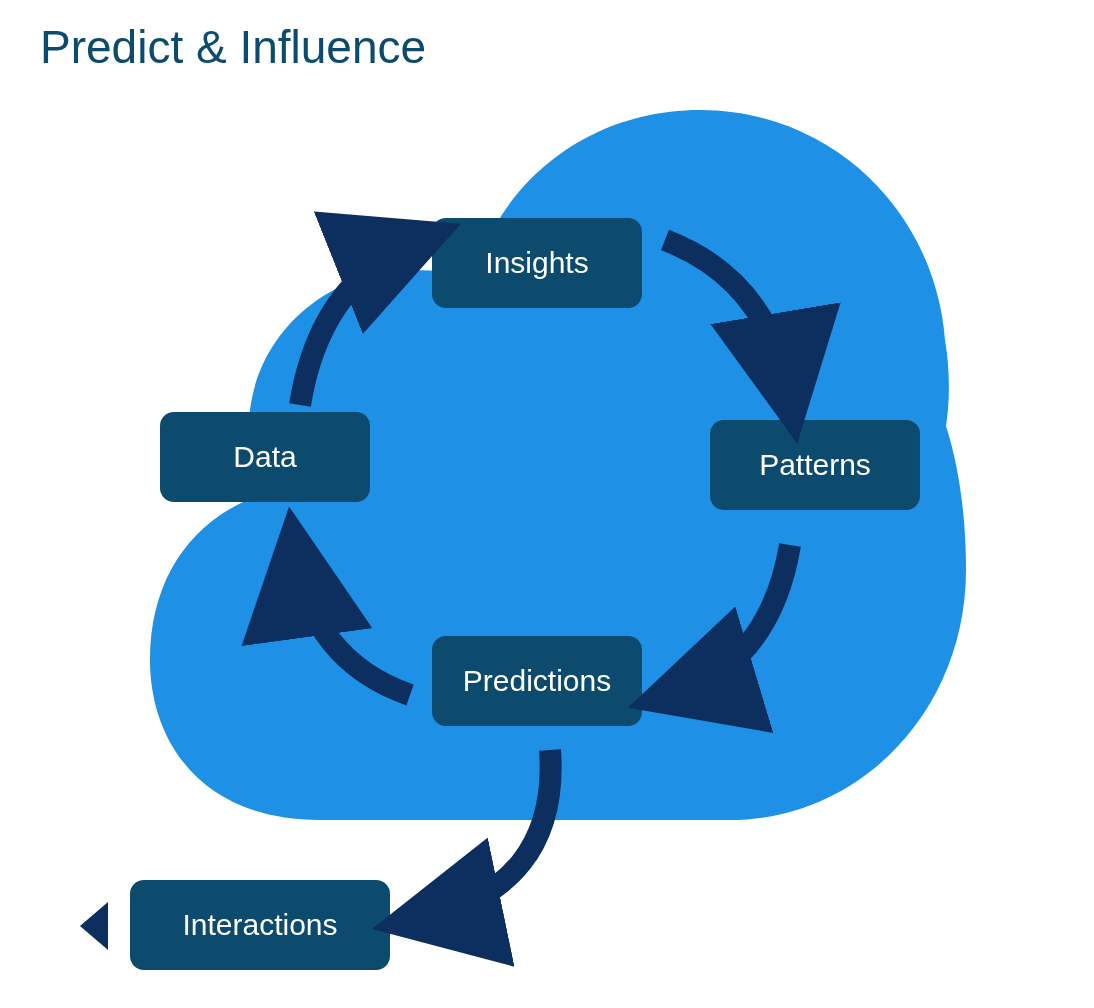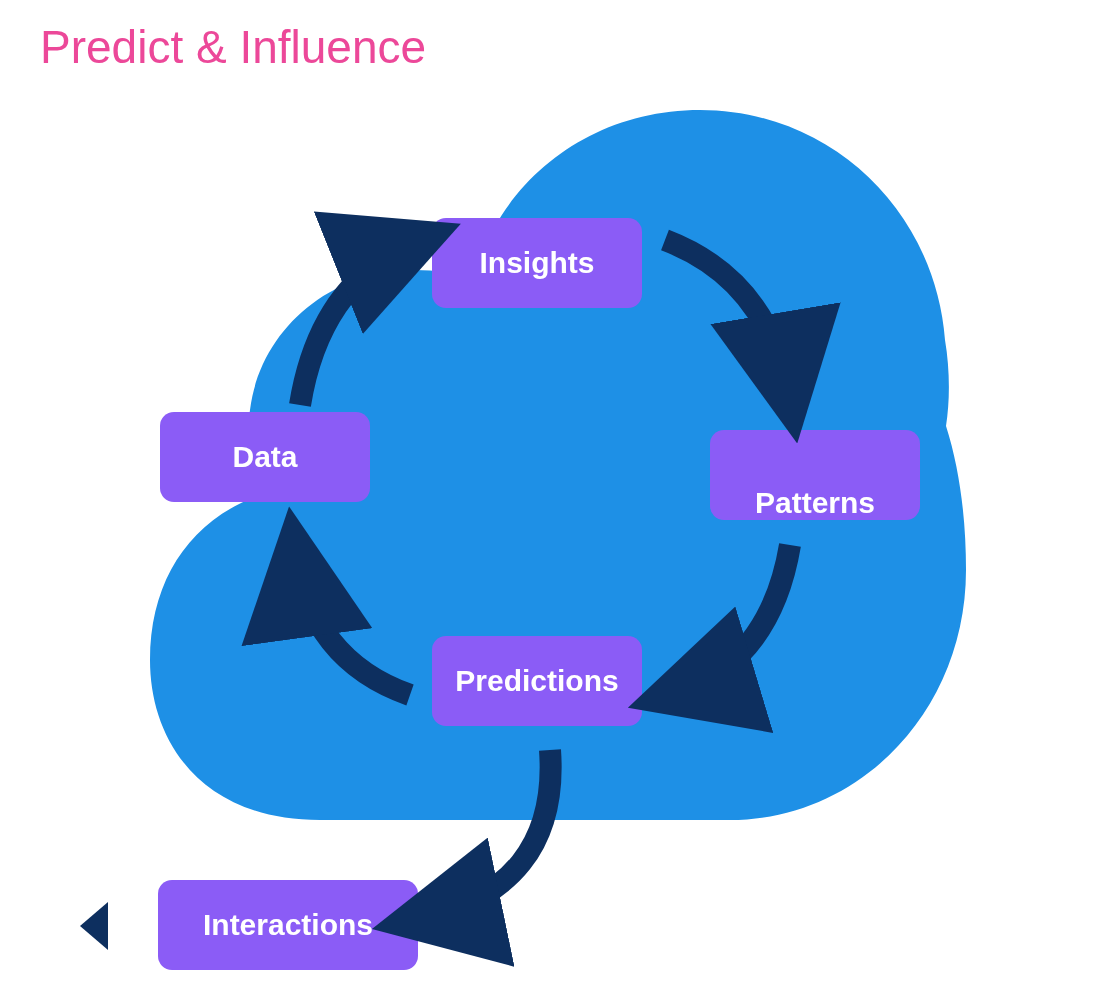--- a/index.html
+++ b/index.html
@@ -10,47 +10,47 @@
       height: 1008px;
       position: relative;
       overflow: hidden;
     }
     .title {
       position: absolute;
       left: 40px;
       top: 20px;
       font-size: 46px;
       font-weight: 300;
-      color: #ec4899;
+      color: #0c4a6e;
     }
     .cloud {
       position: absolute;
       left: 140px;
       top: 100px;
       width: 830px;
       height: 720px;
     }
     .node {
       position: absolute;
-      background: #8b5cf6;
+      background: #0c4a6e;
       border-radius: 14px;
       display: flex;
       align-items: center;
       justify-content: center;
       color: white;
       font-size: 30px;
-      font-weight: 700;
+      font-weight: 400;
       width: 210px;
       height: 90px;
     }
     .node-insights { left: 432px; top: 218px; }
-    .node-patterns { left: 710px; top: 430px; align-items: flex-end; }
+    .node-patterns { left: 710px; top: 420px; }
     .node-predictions { left: 432px; top: 636px; }
     .node-data { left: 160px; top: 412px; }
-    .node-interactions { left: 130px; top: 880px; width: 260px; margin-left: 28px; }
+    .node-interactions { left: 130px; top: 880px; width: 260px; }
     .arrow-svg {
       position: absolute;
       pointer-events: none;
     }
     .triangle-left {
       position: absolute;
       left: 80px;
       top: 902px;
       width: 0;
       height: 0;

